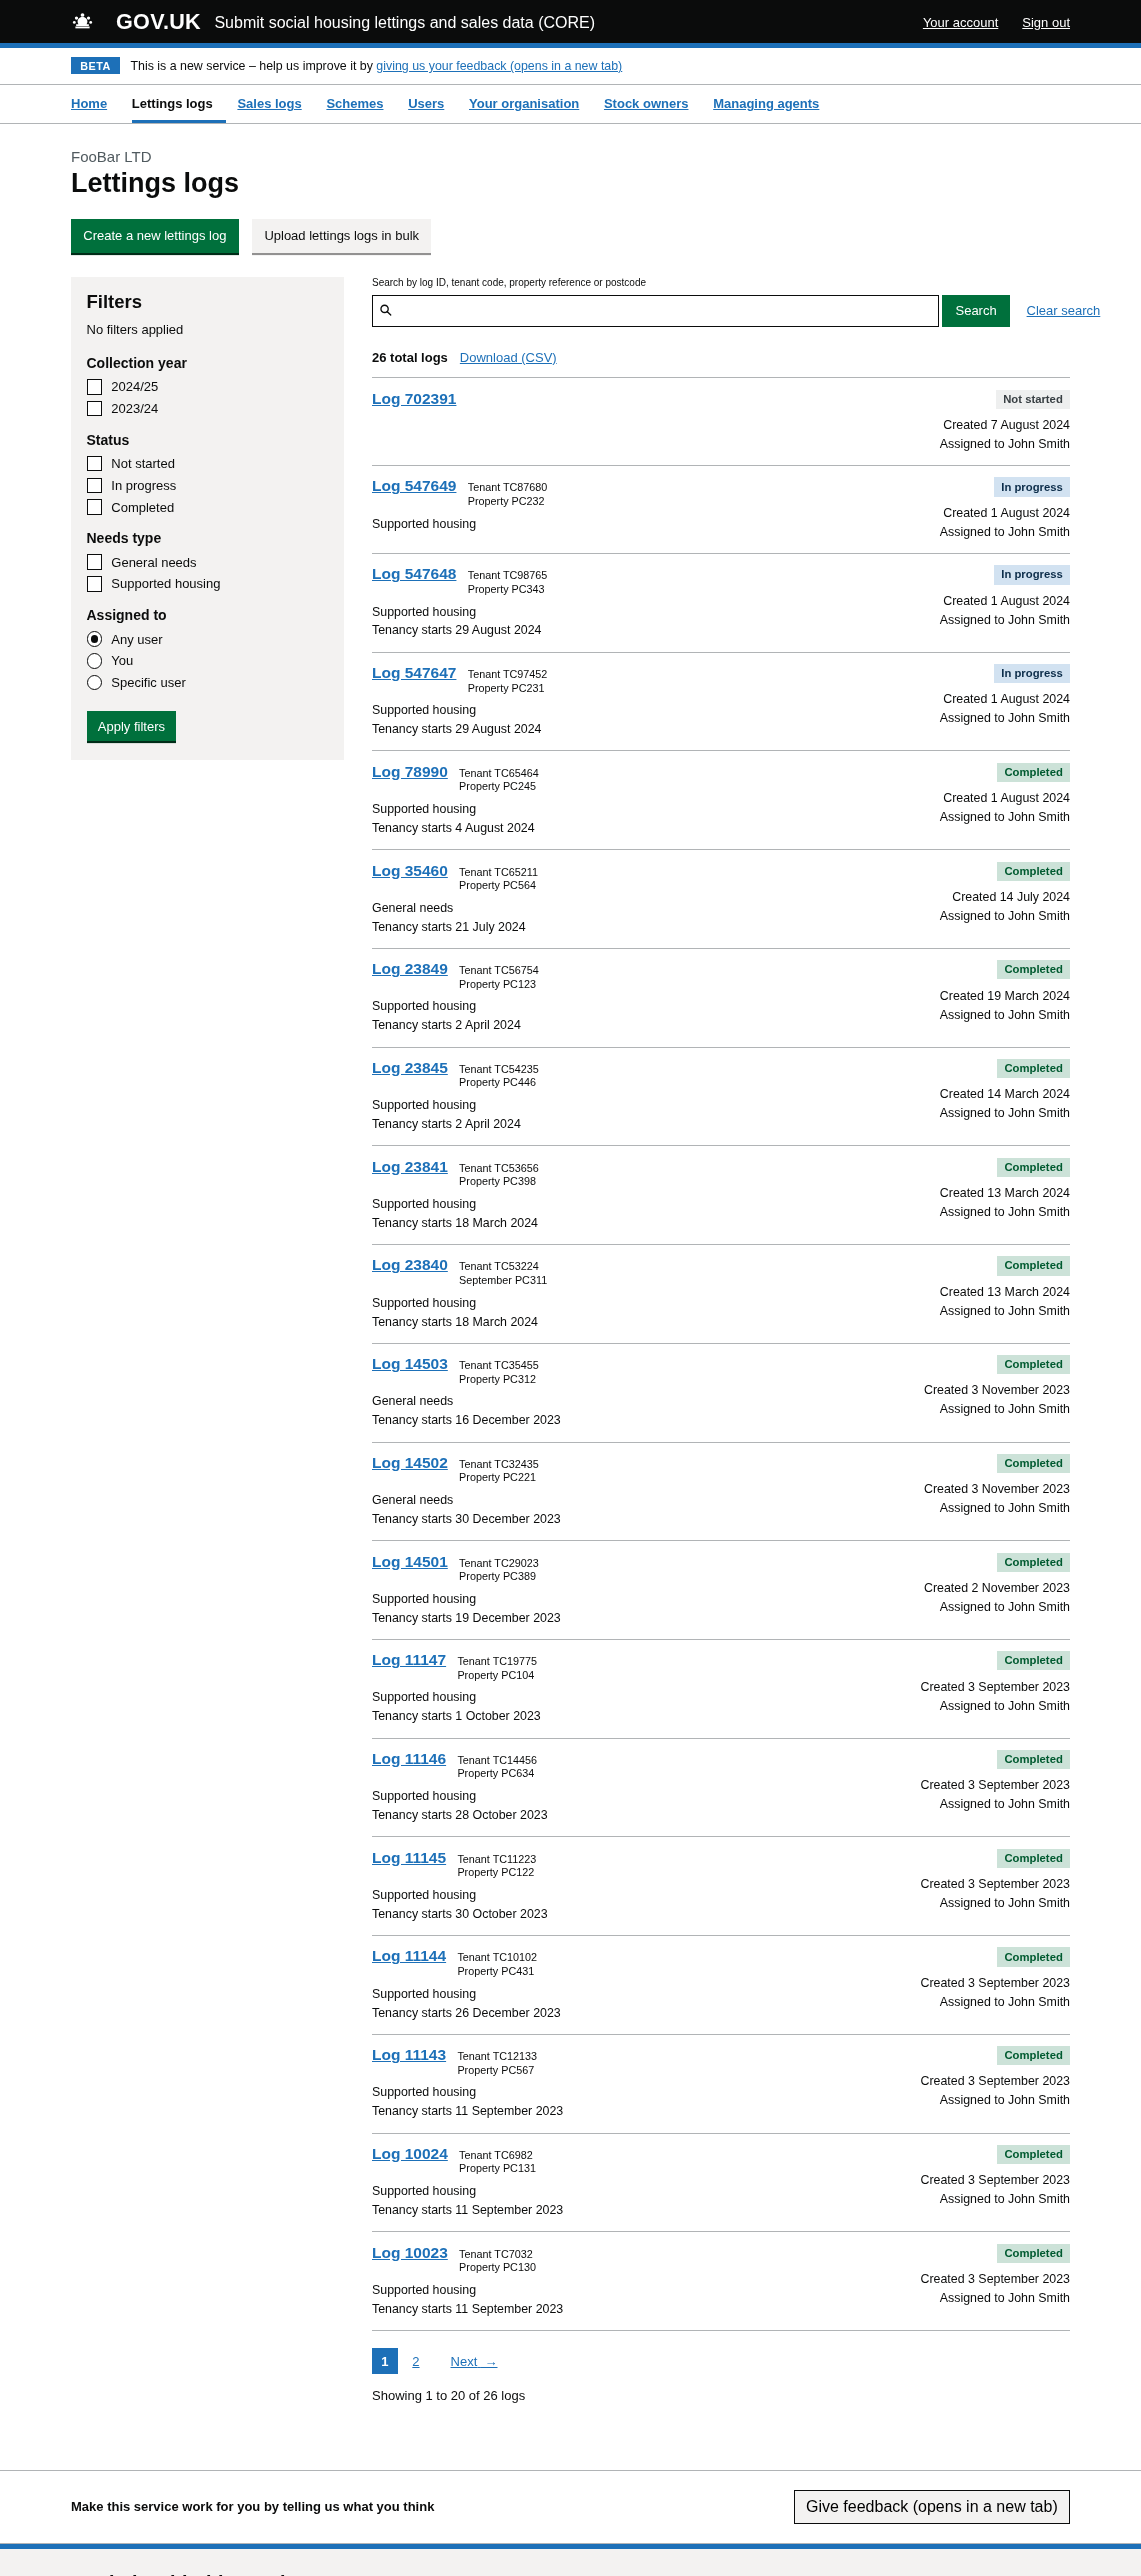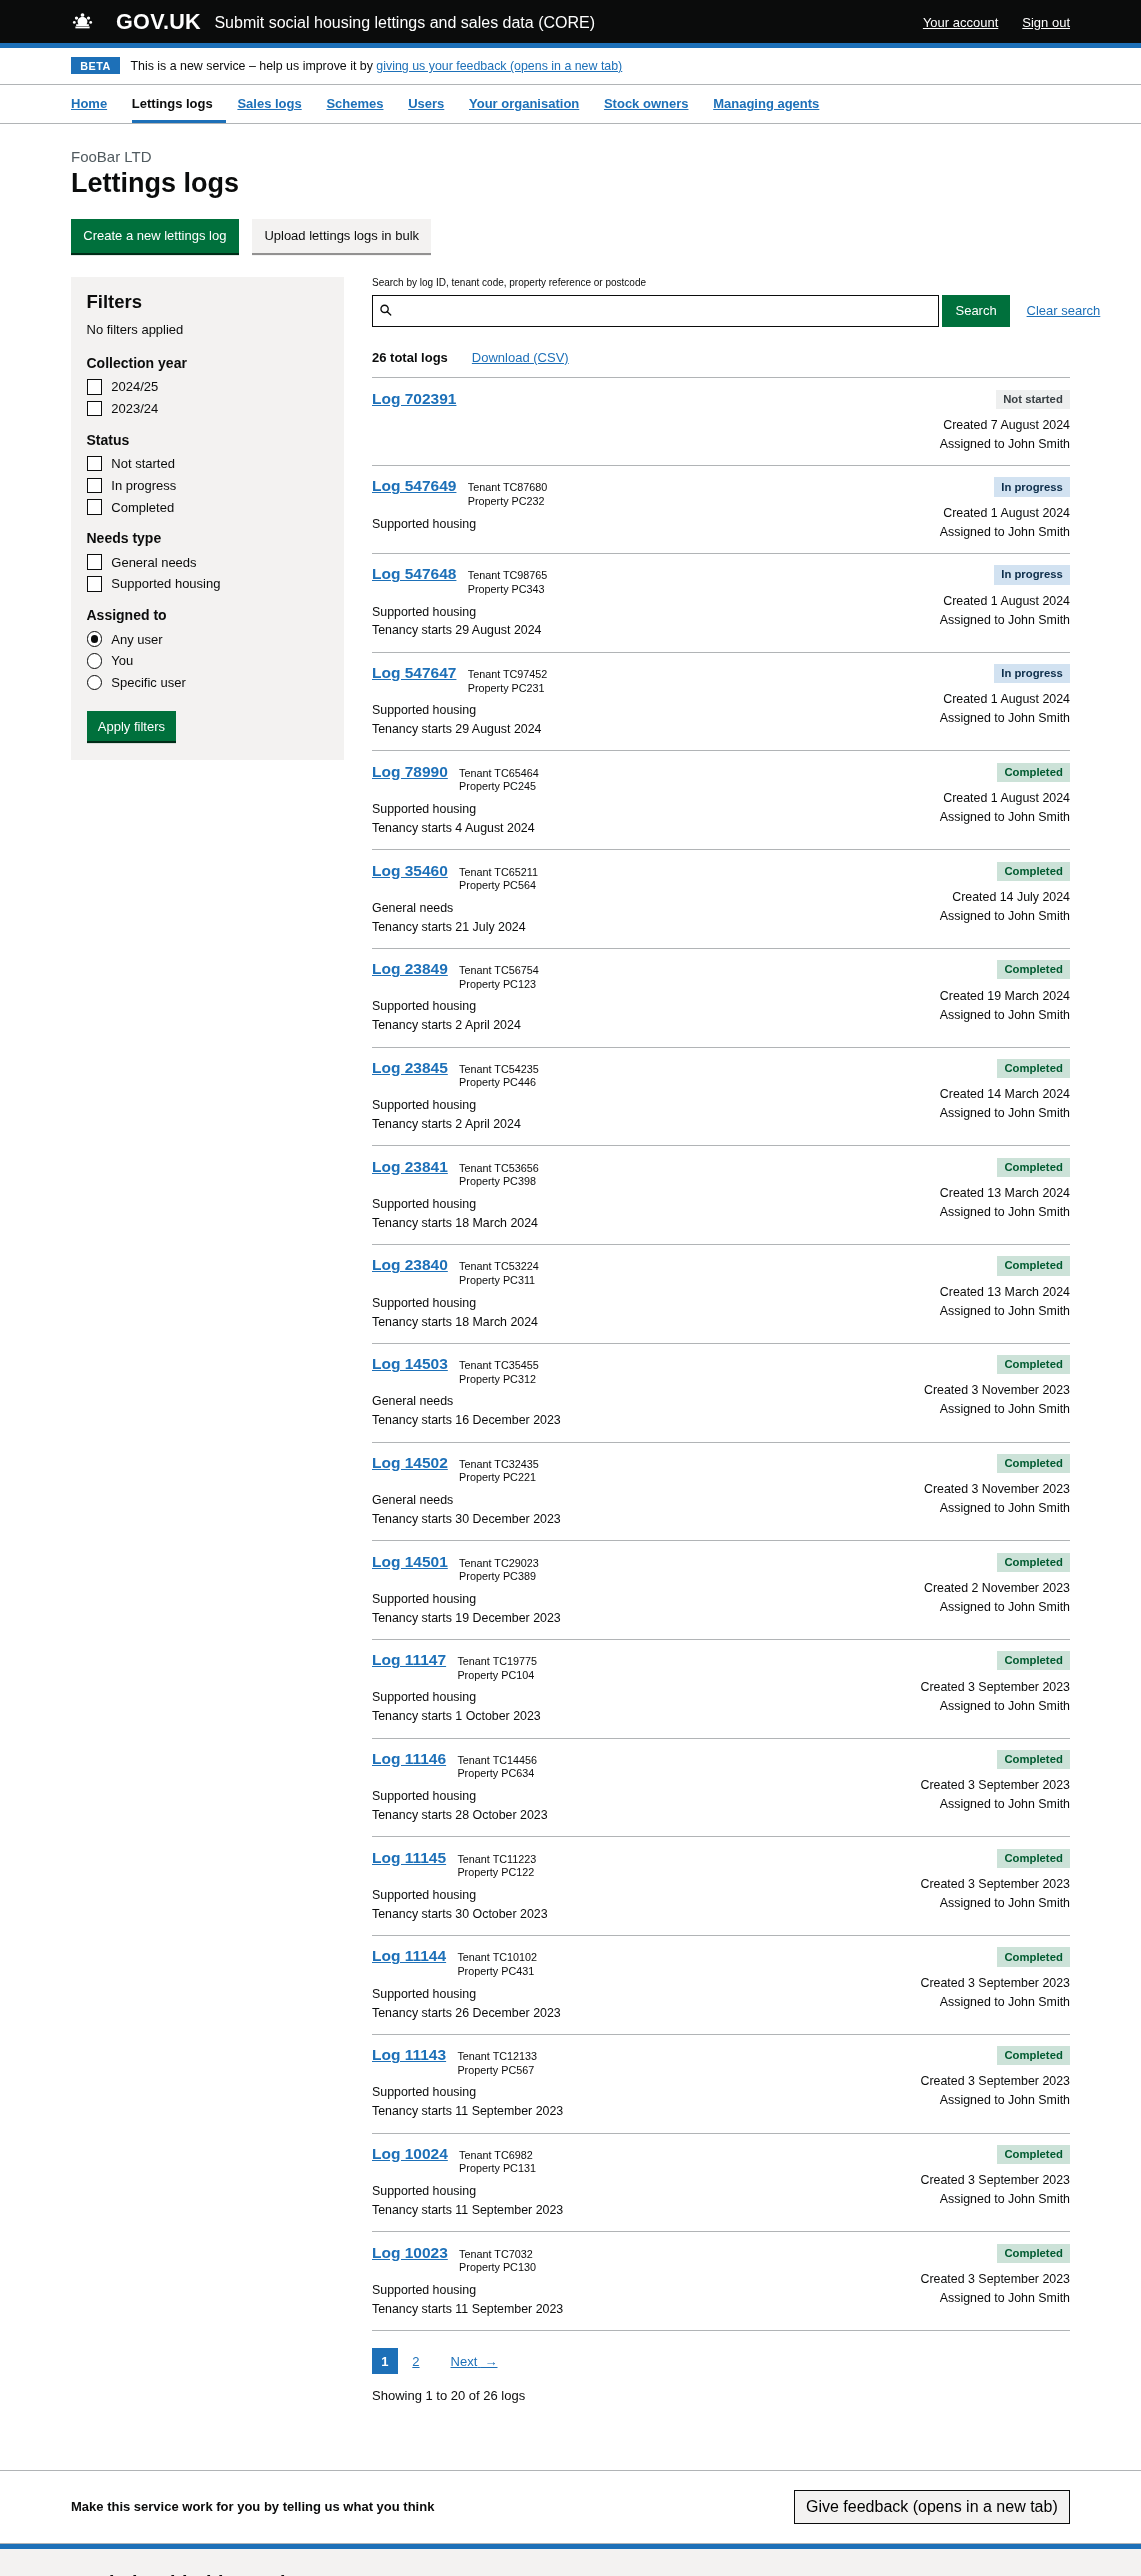--- a/index.html
+++ b/index.html
@@ -275,21 +275,21 @@
     text-decoration: underline;
     align-self: center;
     margin-left: 16.5px;
     white-space: nowrap;
   }
 
   
   .results-meta {
     margin-top: 23px;
     display: flex;
-    gap: 24px;
+    gap: 12px;
     align-items: baseline;
     font-size: 13px;
   }
   .results-count { font-weight: bold; color: #0b0c0c; }
   .download-link { color: #1d70b8; text-decoration: underline; }
 
   
   .log-list {
     margin-top: 12.4px;
     border-top: 0.5px solid #b1b4b6;
@@ -697,21 +697,21 @@
                 <div class="log-sub" style="margin-top: 1px;">Tenancy starts 18 March 2024</div>
               </div>
               <div class="log-right"><span class="tag tag-green">Completed</span><div class="log-meta">Created 13 March 2024</div><div class="log-meta" style="margin-top: 1px;">Assigned to John Smith</div></div>
             </div>
             <div class="log-row">
               <div class="log-left">
                 <div class="log-head">
                   <a class="log-id" href="#">Log 23840</a>
                   <div class="log-codes">
                     <div>Tenant TC53224</div>
-                    <div>Property PC311</div>
+                    <div>September PC311</div>
                   </div>
                 </div>
                 <div class="log-sub">Supported housing</div>
                 <div class="log-sub" style="margin-top: 1px;">Tenancy starts 18 March 2024</div>
               </div>
               <div class="log-right"><span class="tag tag-green">Completed</span><div class="log-meta">Created 13 March 2024</div><div class="log-meta" style="margin-top: 1px;">Assigned to John Smith</div></div>
             </div>
             <div class="log-row">
               <div class="log-left">
                 <div class="log-head">

